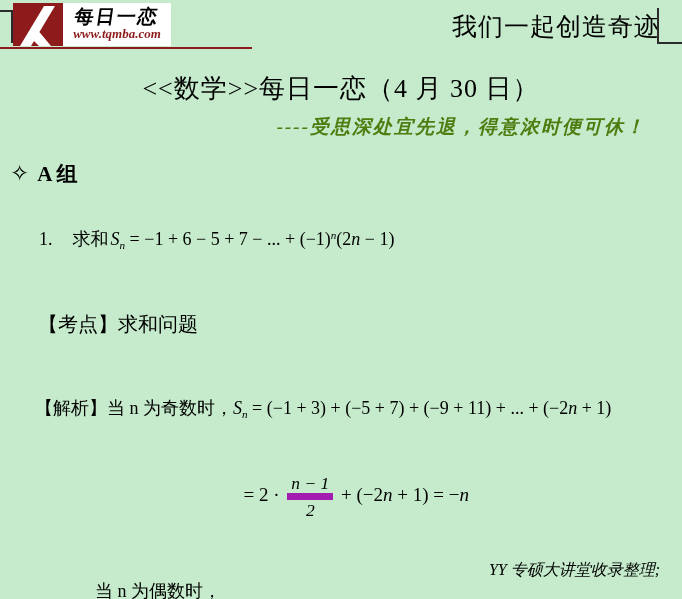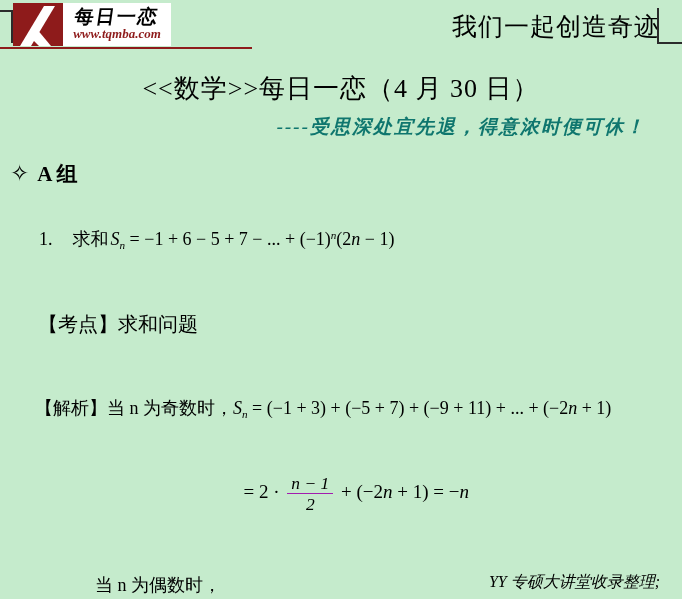--- a/index.html
+++ b/index.html
@@ -19,41 +19,41 @@
   .logo-mark{flex:0 0 50px;}
   .logo-text{flex:1;display:flex;flex-direction:column;justify-content:center;align-items:center;}
   .brand{font-size:19px;font-weight:bold;transform:skewX(-8deg);letter-spacing:2px;line-height:1;}
   .brand-url{font-size:13px;color:#8E1B1B;font-style:italic;line-height:1.2;font-weight:bold;}
   .logo-rule{position:absolute;left:0;top:47px;width:252px;height:2px;background:#8E1B1B;}
   .slogan{position:absolute;right:22px;top:10px;font-size:25px;letter-spacing:1px;}
   
   .content{position:absolute;top:54px;left:0;right:0;margin-top:17px;}
   .doc-title{text-align:center;font-size:26px;letter-spacing:1px;}
   .motto{margin-top:8px;text-align:right;padding-right:36px;
-    color:#0f766e;font-weight:bold;font-style:italic;font-size:19px;letter-spacing:2px;}
+    color:#4d7c0f;font-weight:bold;font-style:italic;font-size:19px;letter-spacing:2px;}
   .section{margin-top:20px;margin-left:10px;font-size:21px;font-weight:bold;}
   .section .star{font-weight:normal;font-size:23px;margin-right:8px;}
   .line{white-space:pre;}
   .p1{margin-top:18px;margin-left:12px;font-size:18px;}
   .p1 .pnum{margin-right:20px;}
   .p1 .prompt{margin-right:2px;}
   .kaodian{margin-top:16px;margin-left:8px;font-size:20px;}
   .jiexi1{margin-top:14px;margin-left:8px;font-size:18px;}
   .eq2{margin-top:10px;margin-left:215px;font-size:19px;}
   .even-intro{margin-top:16px;margin-left:68px;font-size:18px;}
-  .footer{position:absolute;right:22px;bottom:6px;font-style:italic;font-size:16px;}
+  .footer{position:absolute;right:22px;bottom:18px;font-style:italic;font-size:16px;}
   
   .math{white-space:pre;}
   .mt{font-style:normal;}
   .mv{font-style:italic;}
   .msb{font-style:italic;font-size:.62em;vertical-align:-0.35em;}
   .msp{font-style:italic;font-size:.62em;vertical-align:.55em;}
   .frac{display:inline-flex;flex-direction:column;align-items:center;
     vertical-align:middle;margin:0 3px;line-height:1.15;font-size:.92em;}
-  .fnum{font-style:italic;border-bottom:1px solid #a21caf;padding:0 4px;}
+  .fnum{font-style:italic;border-bottom:7px solid #a21caf;padding:0 4px;}
   .fden{font-style:italic;padding:0 4px;}
 </style>
 </head>
 <body>
 
 <div class="page">
 
   <div class="corner-left"></div>
 
   <div class="logo-box">

